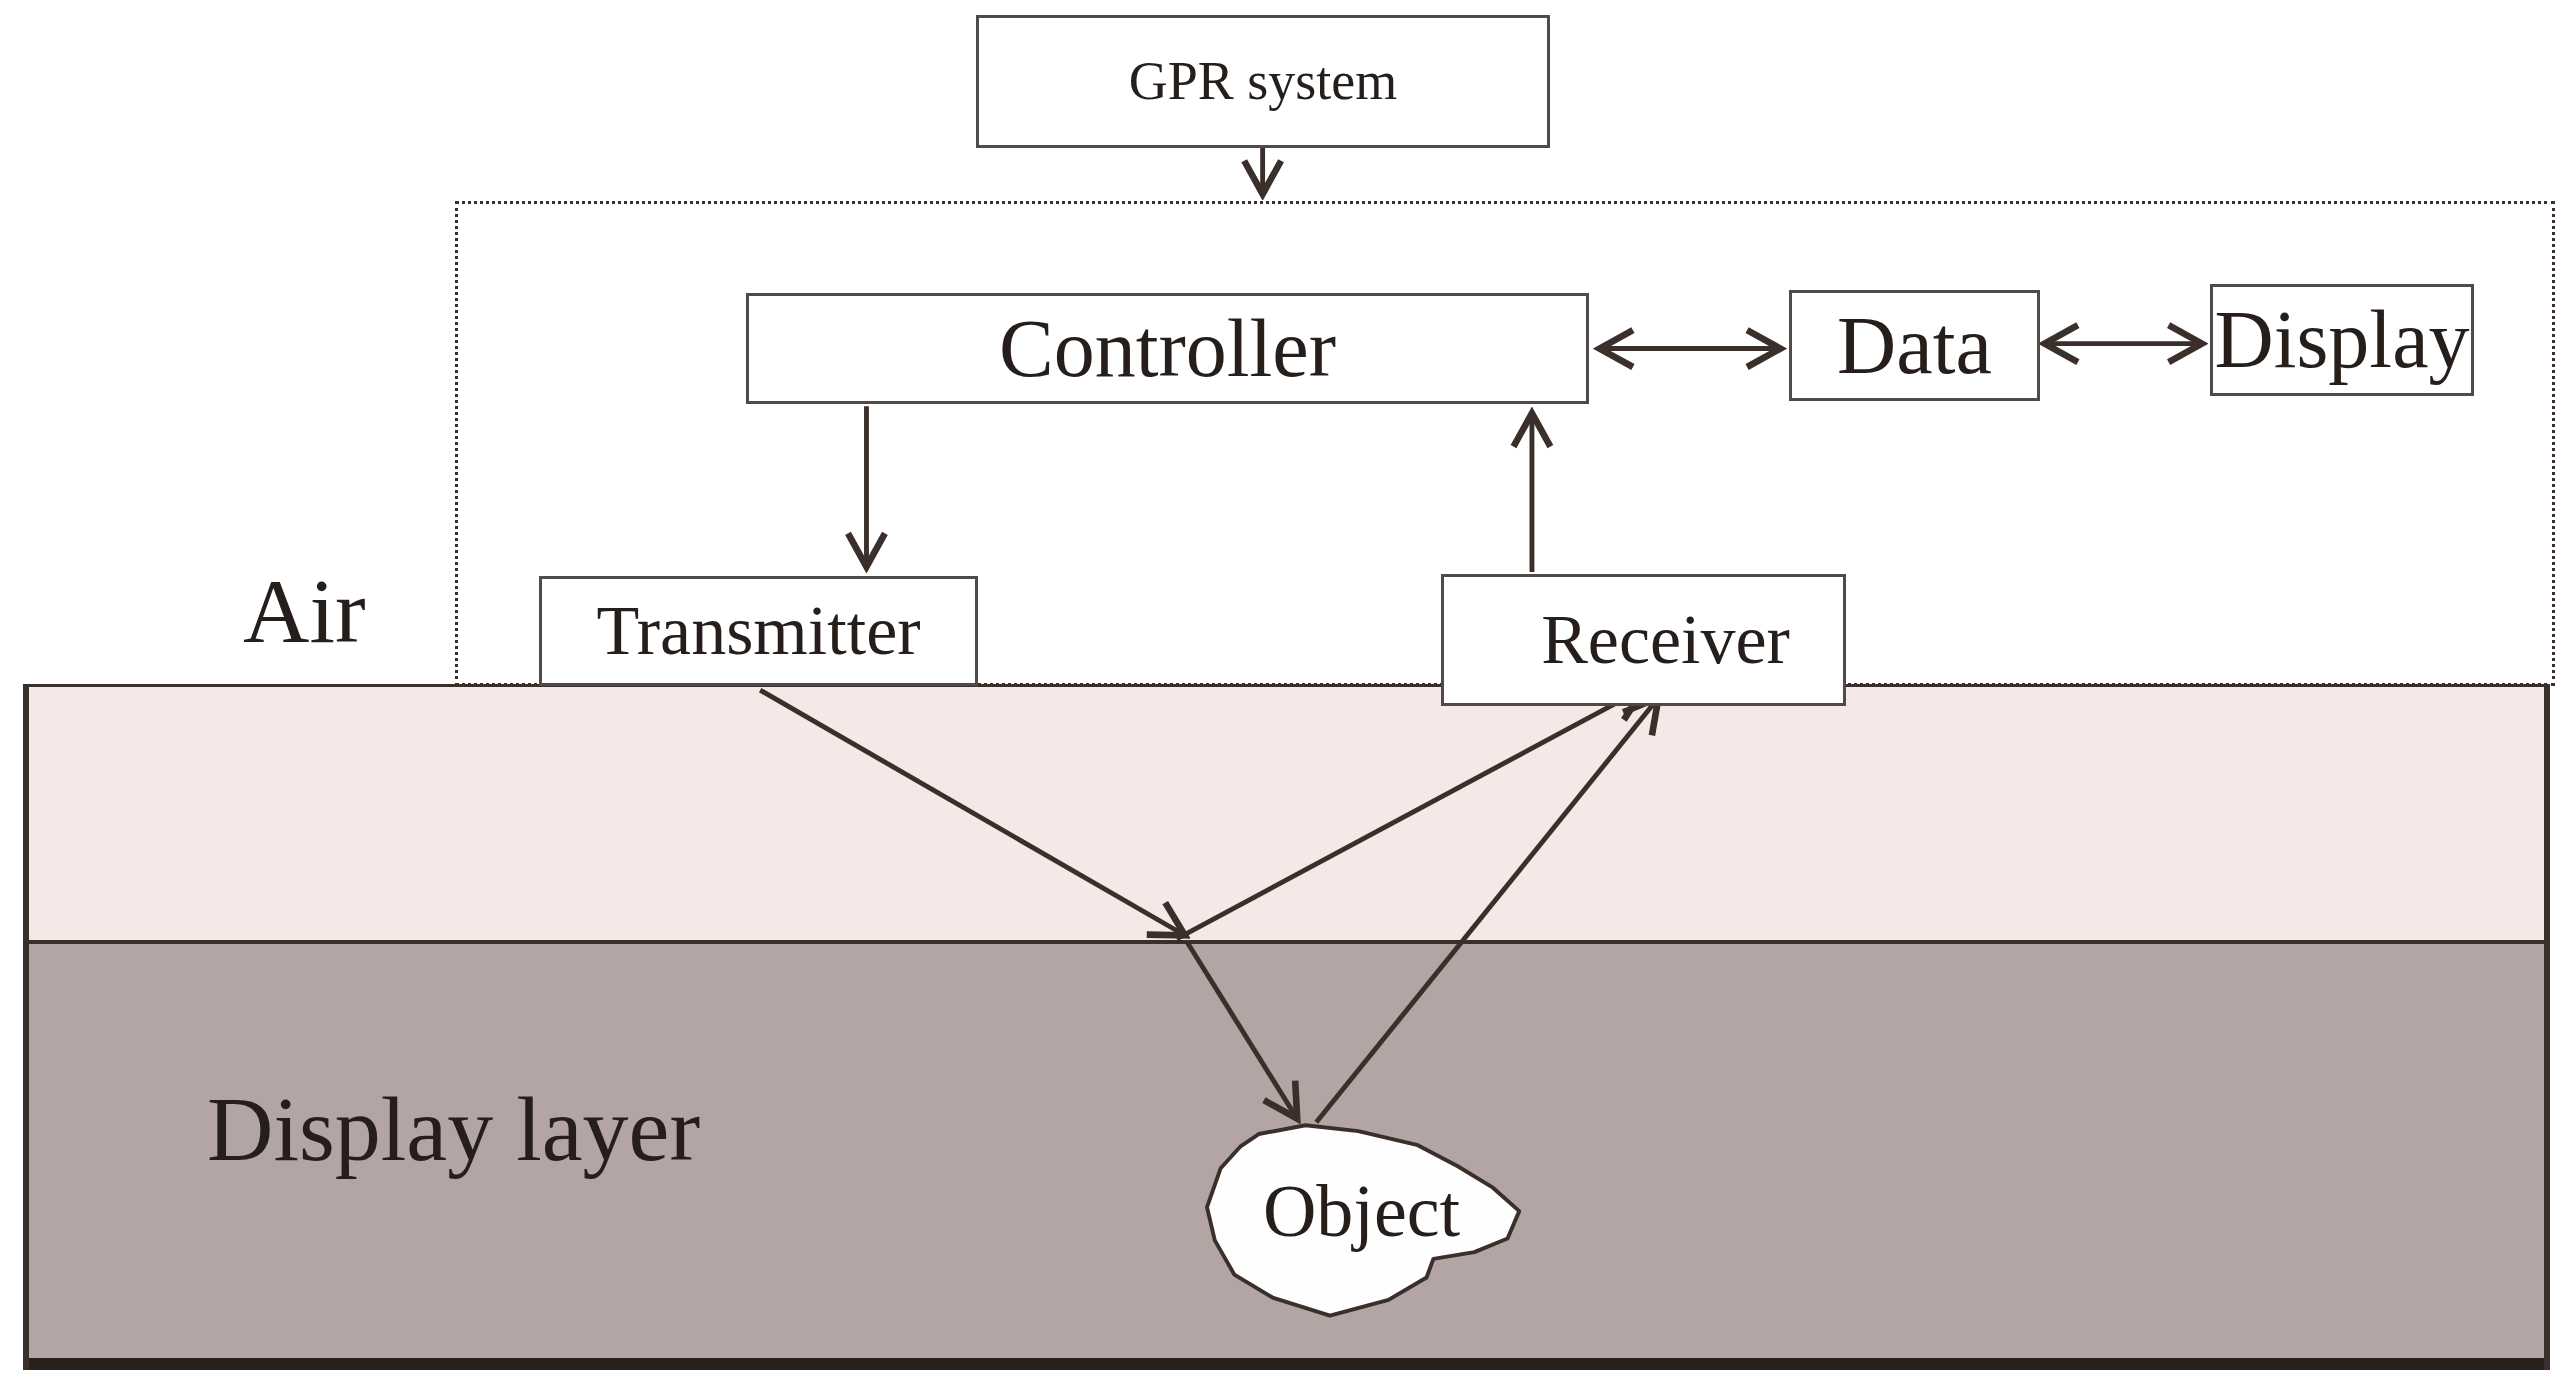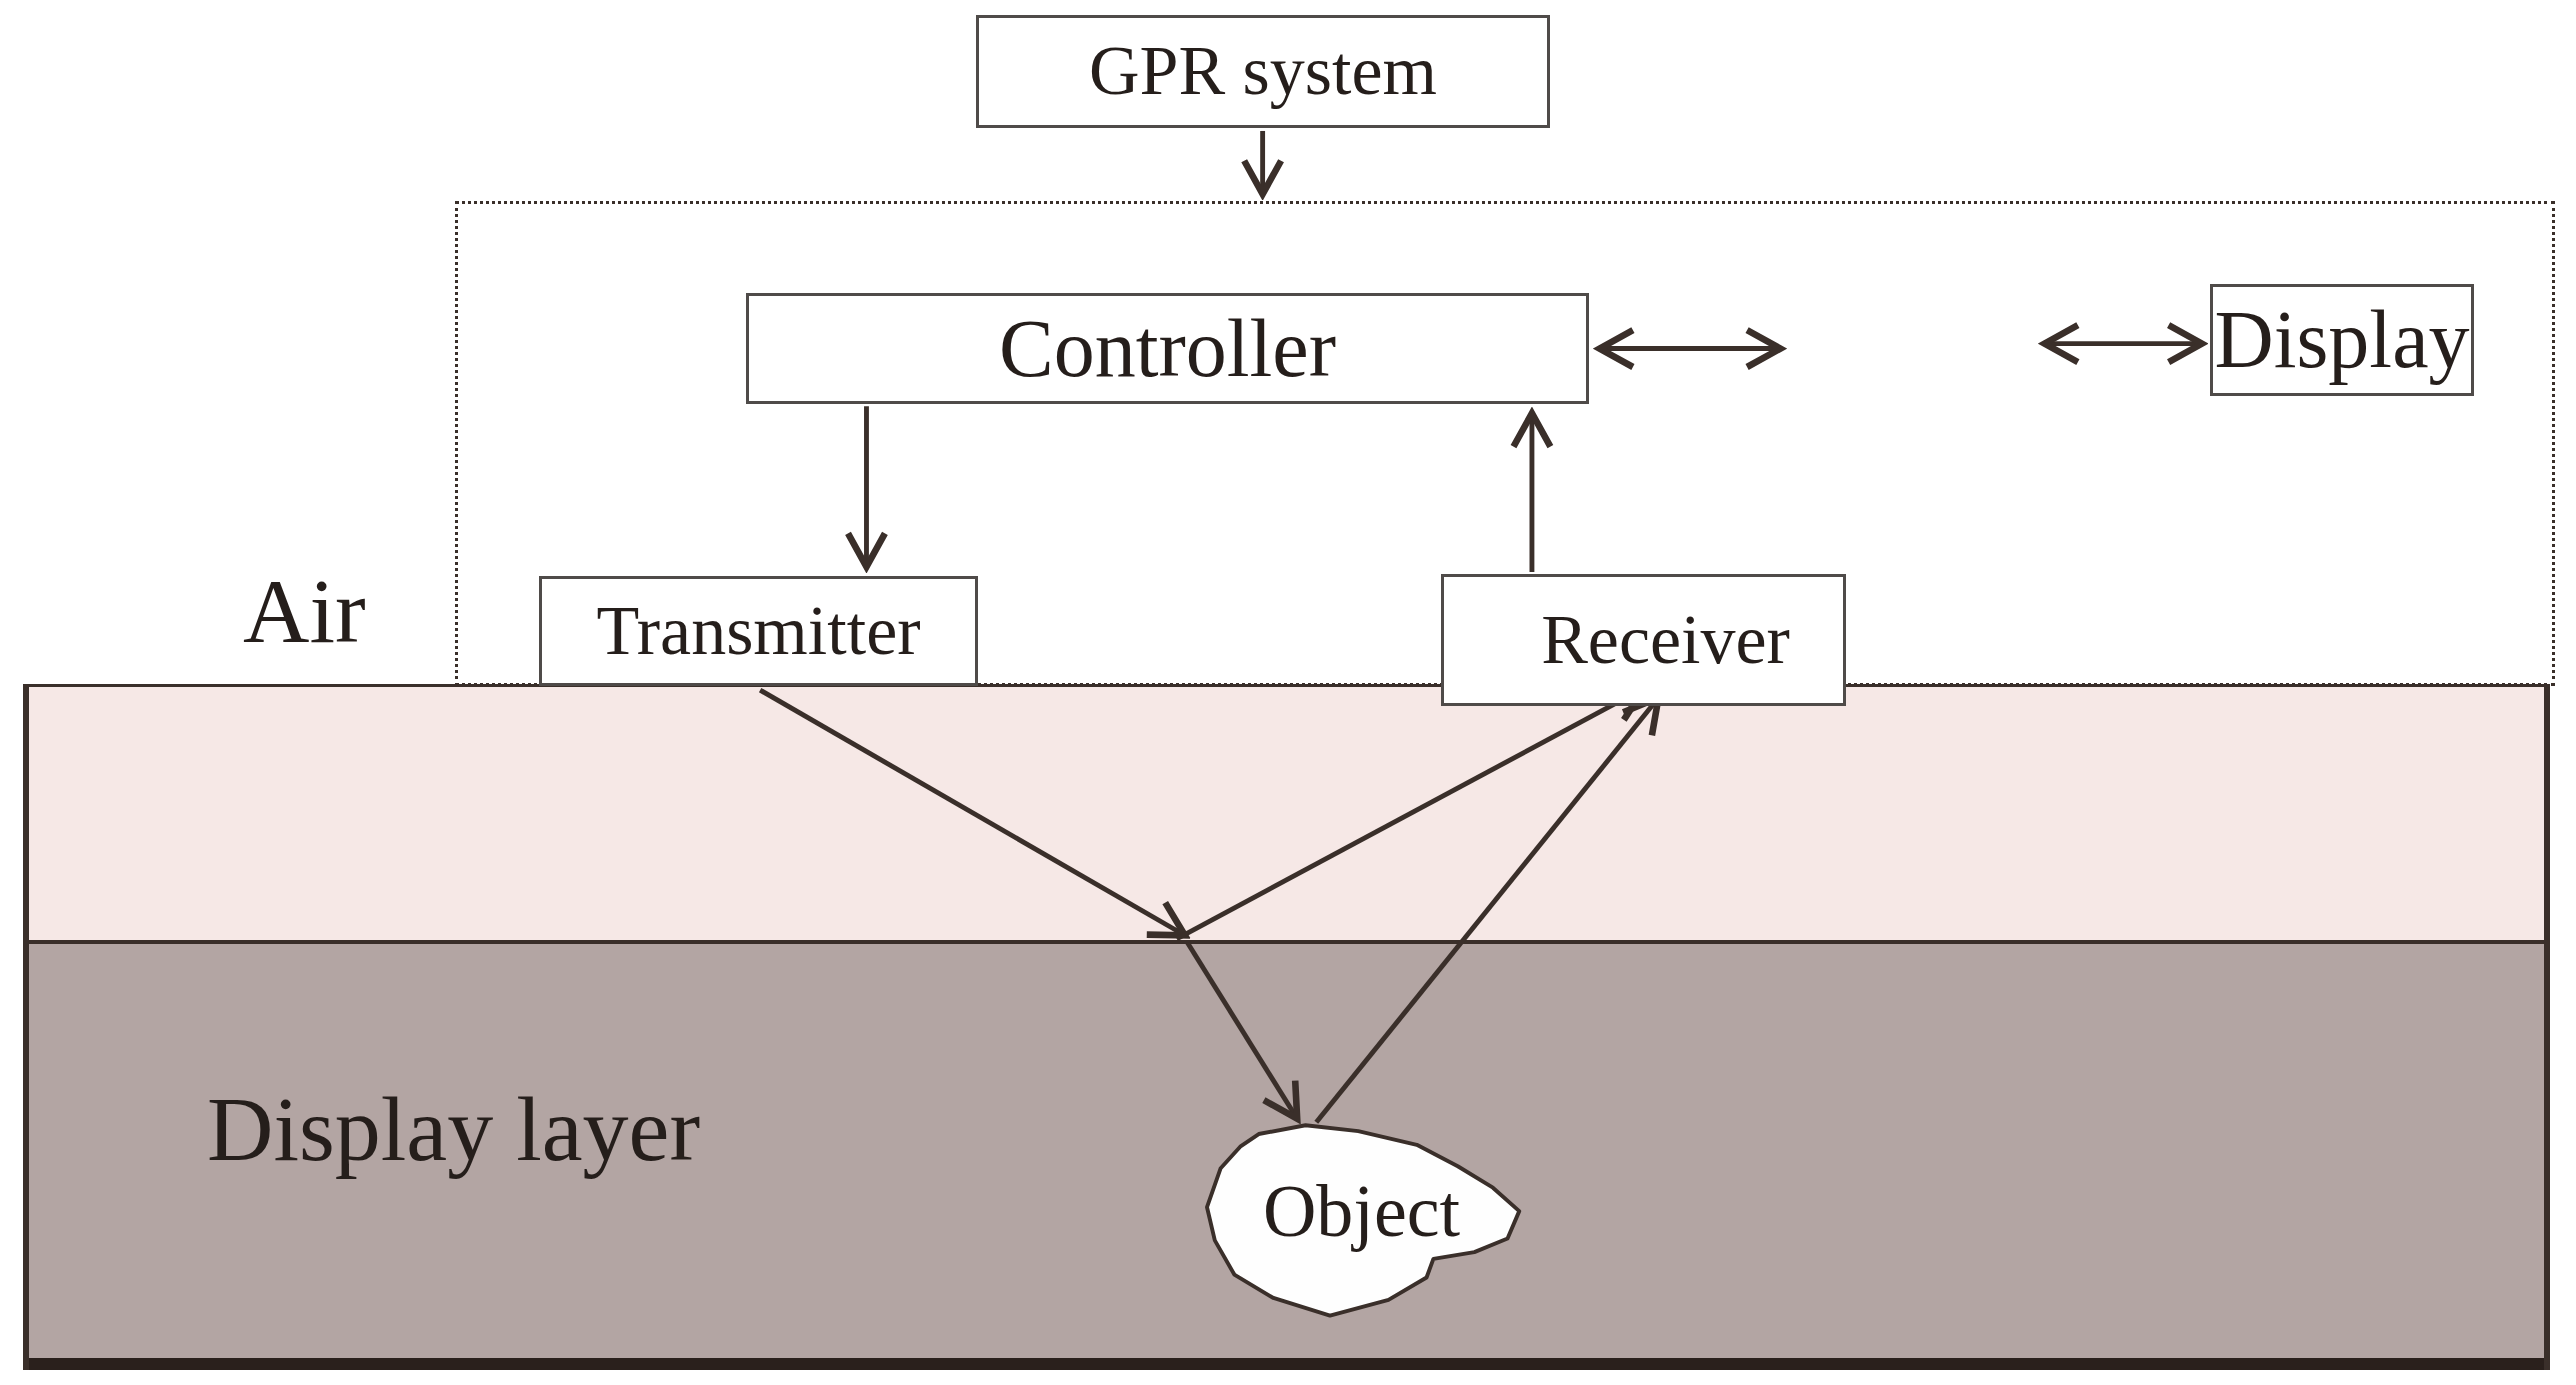--- a/index.html
+++ b/index.html
@@ -38,21 +38,21 @@
     position:absolute;left:455px;top:201px;width:2100px;height:485px;
     box-sizing:border-box;border:3.9px dotted var(--line);z-index:2;
   }
   
   .box{
     position:absolute;box-sizing:border-box;background:var(--box-fill);
     border:3.9px solid var(--box-border);
     display:flex;align-items:center;justify-content:center;
     z-index:5;white-space:nowrap;line-height:1;
   }
-  .box-gpr       {left:976px;top:14.6px; width:574px;height:113px;font-size:70px;justify-content:center;}
+  .box-gpr       {left:976px;top:14.6px; width:574px;height:133px;font-size:54px;justify-content:center;}
   .box-controller{left:746px; top:293px;width:843px;height:111px;font-size:82px;}
   .box-data      {left:1789px;top:290px;width:251px;height:111px;font-size:82px;}
   .box-display   {left:2210px;top:284px;width:264px;height:112px;font-size:82px;}
   .box-transmitter{left:539px;top:576px;width:439px;height:110px;font-size:70px;}
   .box-receiver  {left:1441px;top:574px;width:405px;height:132px;font-size:70px;padding-left:44px;}
   
   .glabel{position:absolute;font-size:92px;line-height:1.05;white-space:nowrap;z-index:5;}
   .label-air         {left:243px;top:563px;}
   .label-first-layer {left:217px;top:769px;}
   .label-second-layer{left:207px;top:1081px;}
@@ -101,20 +101,23 @@
              L1363 1348 L1305 1330 L1265 1306 L1245 1271 L1237 1237 L1251 1197
              L1271 1175 Z"></path>
   </svg>
 
   <div class="box box-gpr">
     <span>GPR system</span>
   </div>
   <div class="box box-controller">
     <span>Controller</span>
   </div>
+  <div class="box box-data">
+    <span>Data</span>
+  </div>
   <div class="box box-display">
     <span>Display</span>
   </div>
   <div class="box box-transmitter">
     <span>Transmitter</span>
   </div>
   <div class="box box-receiver">
     <span>Receiver</span>
   </div>
 

